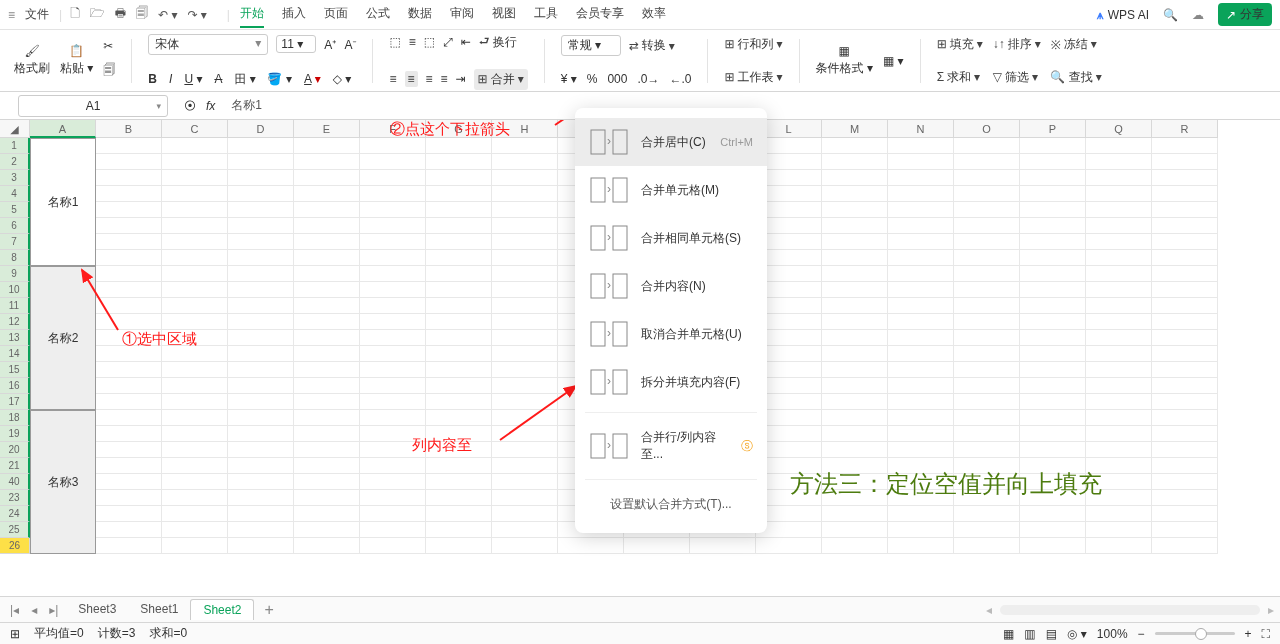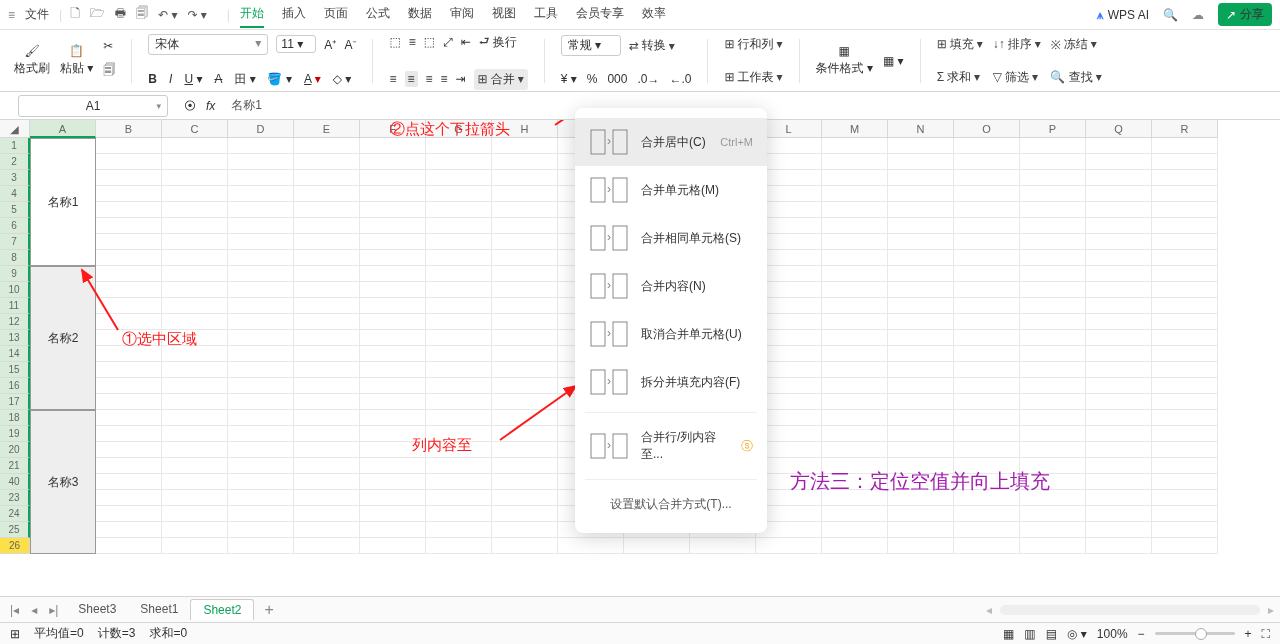--- a/index.html
+++ b/index.html
@@ -45,21 +45,21 @@
 .cells{position:absolute;left:30px;top:18px}
 .cell-border{border-right:1px solid #e8e8e8;border-bottom:1px solid #e8e8e8;position:absolute}
 .colA-sel{position:absolute;left:30px;top:18px;width:66px;height:416px;border:2px solid #0aa35a;background:rgba(200,200,200,.15)}
 .merged{position:absolute;left:30px;width:66px;display:flex;align-items:center;justify-content:center;border:1px solid #999;background:#fff}
 .merged.first{background:#fff}
 .merged.rest{background:#eee}
 
 
 .anno{position:absolute;color:#ff1a1a;font-size:15px;font-weight:500;pointer-events:none}
 .arrow-red{stroke:#ff1a1a;stroke-width:2;fill:none;marker-end:url(#ah-red)}
-.anno-blue{position:absolute;color:#a21caf;font-size:20px;pointer-events:none}
+.anno-blue{position:absolute;color:#4d7c0f;font-size:24px;pointer-events:none}
 
 
 .dropdown{position:absolute;left:575px;top:108px;width:192px;background:#fff;border-radius:8px;box-shadow:0 4px 20px rgba(0,0,0,.18);padding:10px 0;z-index:50}
 .dd-item{display:flex;align-items:center;padding:10px 14px;gap:12px;cursor:pointer}
 .dd-item.hl{background:#ececec}
 .dd-ic{width:40px;height:28px;display:flex;align-items:center;justify-content:center}
 .dd-label{flex:1;font-size:12px;color:#333}
 .dd-sc{color:#999;font-size:11px}
 .dd-sep{height:1px;background:#eee;margin:6px 10px}
 .dd-foot{padding:10px 14px;text-align:center;color:#555;cursor:pointer}

